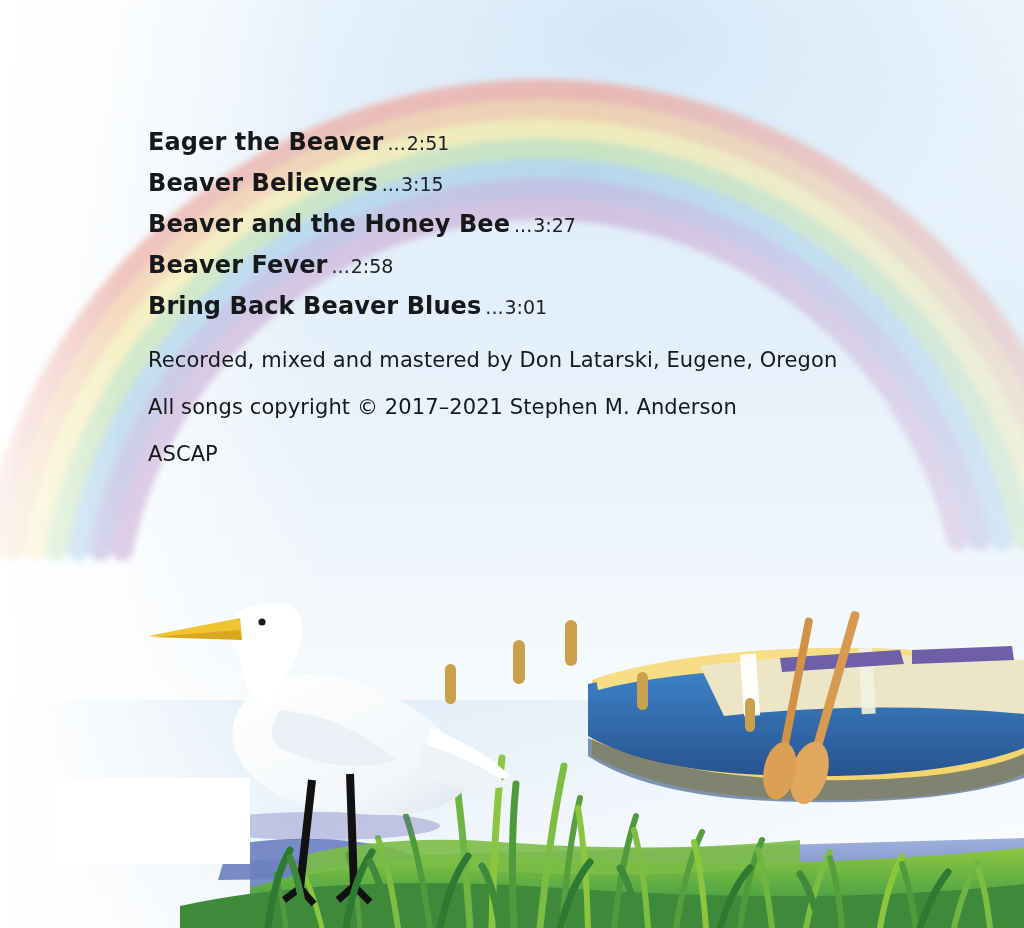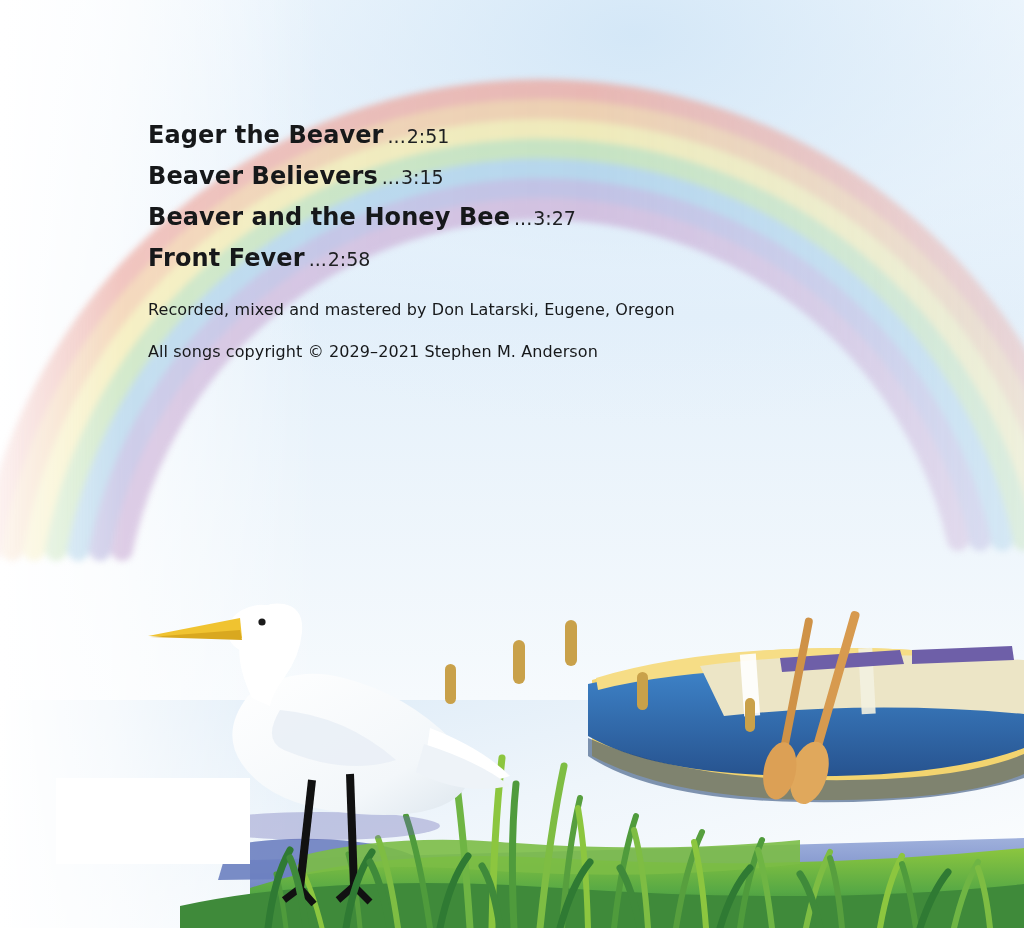--- a/index.html
+++ b/index.html
@@ -52,21 +52,21 @@
 
   
   .content {
     position: absolute;
     left: 148px;
     top: 118px;
     width: 780px;
     z-index: 6;
   }
   .track {
-    margin: 0 0 7px 0;
+    margin: 7px 0 7px 0;
     line-height: 1.42;
     white-space: nowrap;
     color: #16181a;
   }
   .track .t-title {
     font-size: 24px;
     font-weight: bold;
     letter-spacing: 0.1px;
   }
   .track .t-sep {
@@ -76,21 +76,21 @@
     padding: 0 1px 0 4px;
   }
   .track .t-time {
     font-size: 19px;
     font-weight: normal;
     color: #1d1f21;
   }
 
   .credits { margin-top: 25px; }
   .credit-line {
-    font-size: 16px;
+    font-size: 21px;
     color: #16181a;
     margin: 0 0 23px 0;
     white-space: nowrap;
     letter-spacing: 0.1px;
   }
   .credit-line:last-child { margin-bottom: 0; }
 
   
   .artwork {
     position: absolute;
@@ -152,26 +152,30 @@
     <p class="track">
       <span class="t-title">Eager the Beaver</span><span class="t-sep">...</span><span class="t-time">2:51</span>
     </p>
     <p class="track">
       <span class="t-title">Beaver Believers</span><span class="t-sep">...</span><span class="t-time">3:15</span>
     </p>
     <p class="track">
       <span class="t-title">Beaver and the Honey Bee</span><span class="t-sep">...</span><span class="t-time">3:27</span>
     </p>
     <p class="track">
-      <span class="t-title">Front Fever</span><span class="t-sep">...</span><span class="t-time">2:58</span>
+      <span class="t-title">Beaver Fever</span><span class="t-sep">...</span><span class="t-time">2:58</span>
+    </p>
+    <p class="track">
+      <span class="t-title">Bring Back Beaver Blues</span><span class="t-sep">...</span><span class="t-time">3:01</span>
     </p>
 
     <div class="credits">
       <p class="credit-line">Recorded, mixed and mastered by Don Latarski, Eugene, Oregon</p>
-      <p class="credit-line">All songs copyright © 2029–2021 Stephen M. Anderson</p>
+      <p class="credit-line">All songs copyright © 2017–2021 Stephen M. Anderson</p>
+      <p class="credit-line">ASCAP</p>
     </div>
   </div>
 
   <div class="artwork">
     <svg width="1024" height="340" viewBox="0 0 1024 340" xmlns="http://www.w3.org/2000/svg">
       <defs>
         <linearGradient id="grassGrad" x1="0" y1="0" x2="0" y2="1">
           <stop offset="0%" stop-color="#8cc63f"></stop>
           <stop offset="55%" stop-color="#56a845"></stop>
           <stop offset="100%" stop-color="#2f7a33"></stop>

